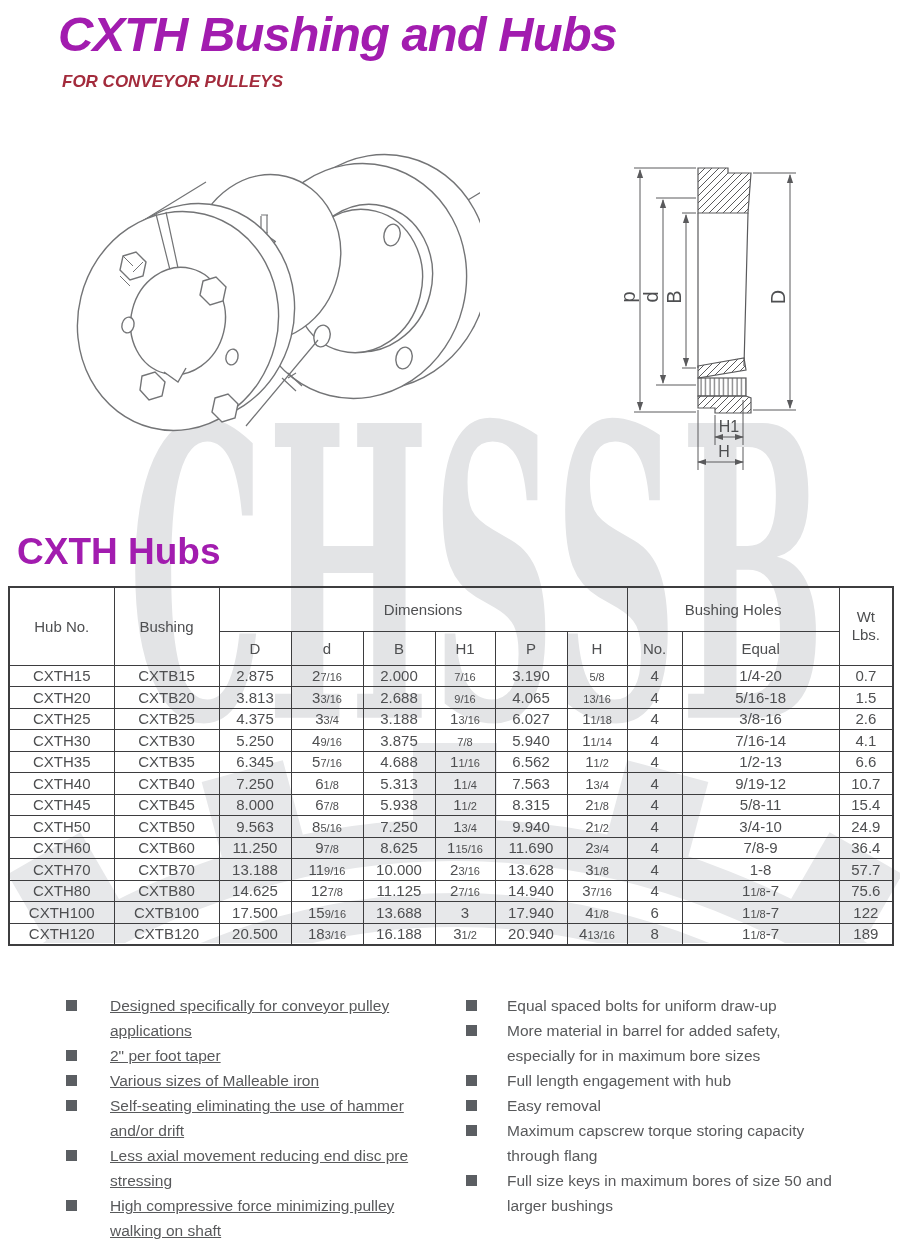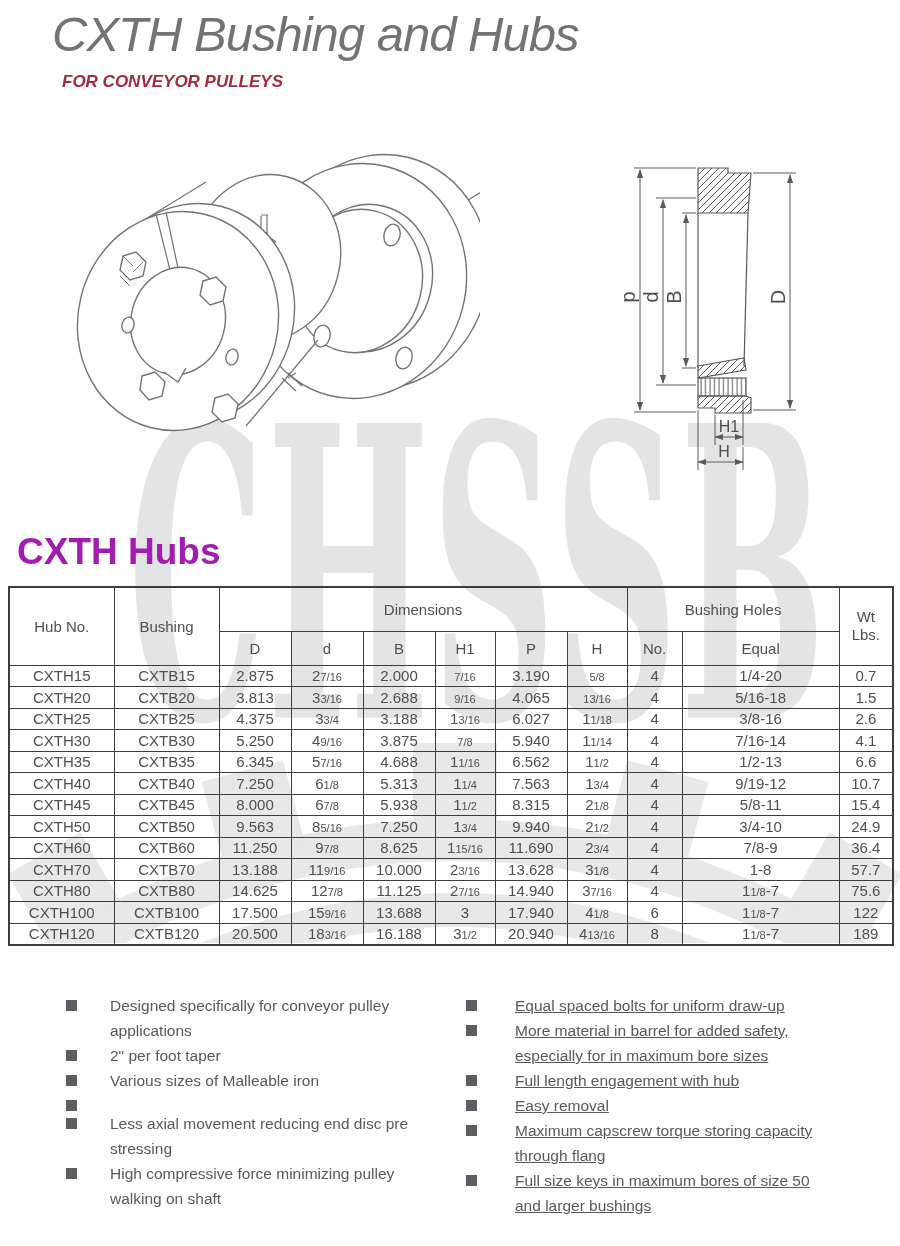--- a/index.html
+++ b/index.html
@@ -11,23 +11,23 @@
   
   .wm-clip { position:absolute; left:0; top:365px; width:900px; height:578px; overflow:hidden; z-index:0; }
   .wm-text {
     position:absolute; left:128px; top:-28px;
     font-family:"DejaVu Serif", serif; font-weight:bold;
     font-size:172px; color:#e3e4e6; letter-spacing:2px;
     transform:scaleY(2.35); transform-origin:left top; white-space:nowrap;
   }
   
   .title {
-    position:absolute; left:52px; top:6px; z-index:2;
-    font-size:49px; font-weight:normal; font-style:italic;
-    color:#737373; letter-spacing:-1px; white-space:nowrap;
+    position:absolute; left:58px; top:6px; z-index:2;
+    font-size:49px; font-weight:bold; font-style:italic;
+    color:#a21caf; letter-spacing:-1px; white-space:nowrap;
   }
   .subtitle {
     position:absolute; left:62px; top:72px; z-index:2;
     font-size:17px; font-weight:bold; font-style:italic;
     color:#a32b3c; letter-spacing:0px; white-space:nowrap;
   }
   .section-heading {
     position:absolute; left:17px; top:531px; z-index:2;
     font-size:37px; font-weight:bold; color:#a21caf; white-space:nowrap;
   }
@@ -51,22 +51,22 @@
   .hub-table .fr { font-size:11px;margin-top:44px; }
   .wt-cell span { display:block; line-height:18px; }
   
   .features { position:absolute; z-index:1; list-style:none; }
   .features-left  { left:66px;  top:993px; width:346px; }
   .features-right { left:466px; top:993px; width:366px; }
   .features li { display:flex; align-items:flex-start; }
   .features .sq {
     flex:0 0 11px; width:11px; height:11px; background:#5b5e62; margin-top:7px;
   }
-  .features-left .txt  { margin-left:33px; }
-  .features-right .txt { margin-left:38px;text-decoration:underline; }
+  .features-left .txt  { margin-left:33px;text-decoration:underline; }
+  .features-right .txt { margin-left:30px; }
   .features .txt {
     font-size:15.5px; line-height:25px; color:#58595b;
   }
 </style>
 </head>
 <body>
 
 <div class="page">
 
   <div class="wm-clip">
@@ -407,20 +407,21 @@
       <li>
         <span class="sq"></span>
         <span class="txt">2" per foot taper</span>
       </li>
       <li>
         <span class="sq"></span>
         <span class="txt">Various sizes of Malleable iron</span>
       </li>
       <li>
         <span class="sq"></span>
+        <span class="txt">Self-seating eliminating the use of hammer and/or drift</span>
       </li>
       <li>
         <span class="sq"></span>
         <span class="txt">Less axial movement reducing end disc pre stressing</span>
       </li>
       <li>
         <span class="sq"></span>
         <span class="txt">High compressive force minimizing pulley walking on shaft</span>
       </li>
     </ul>

